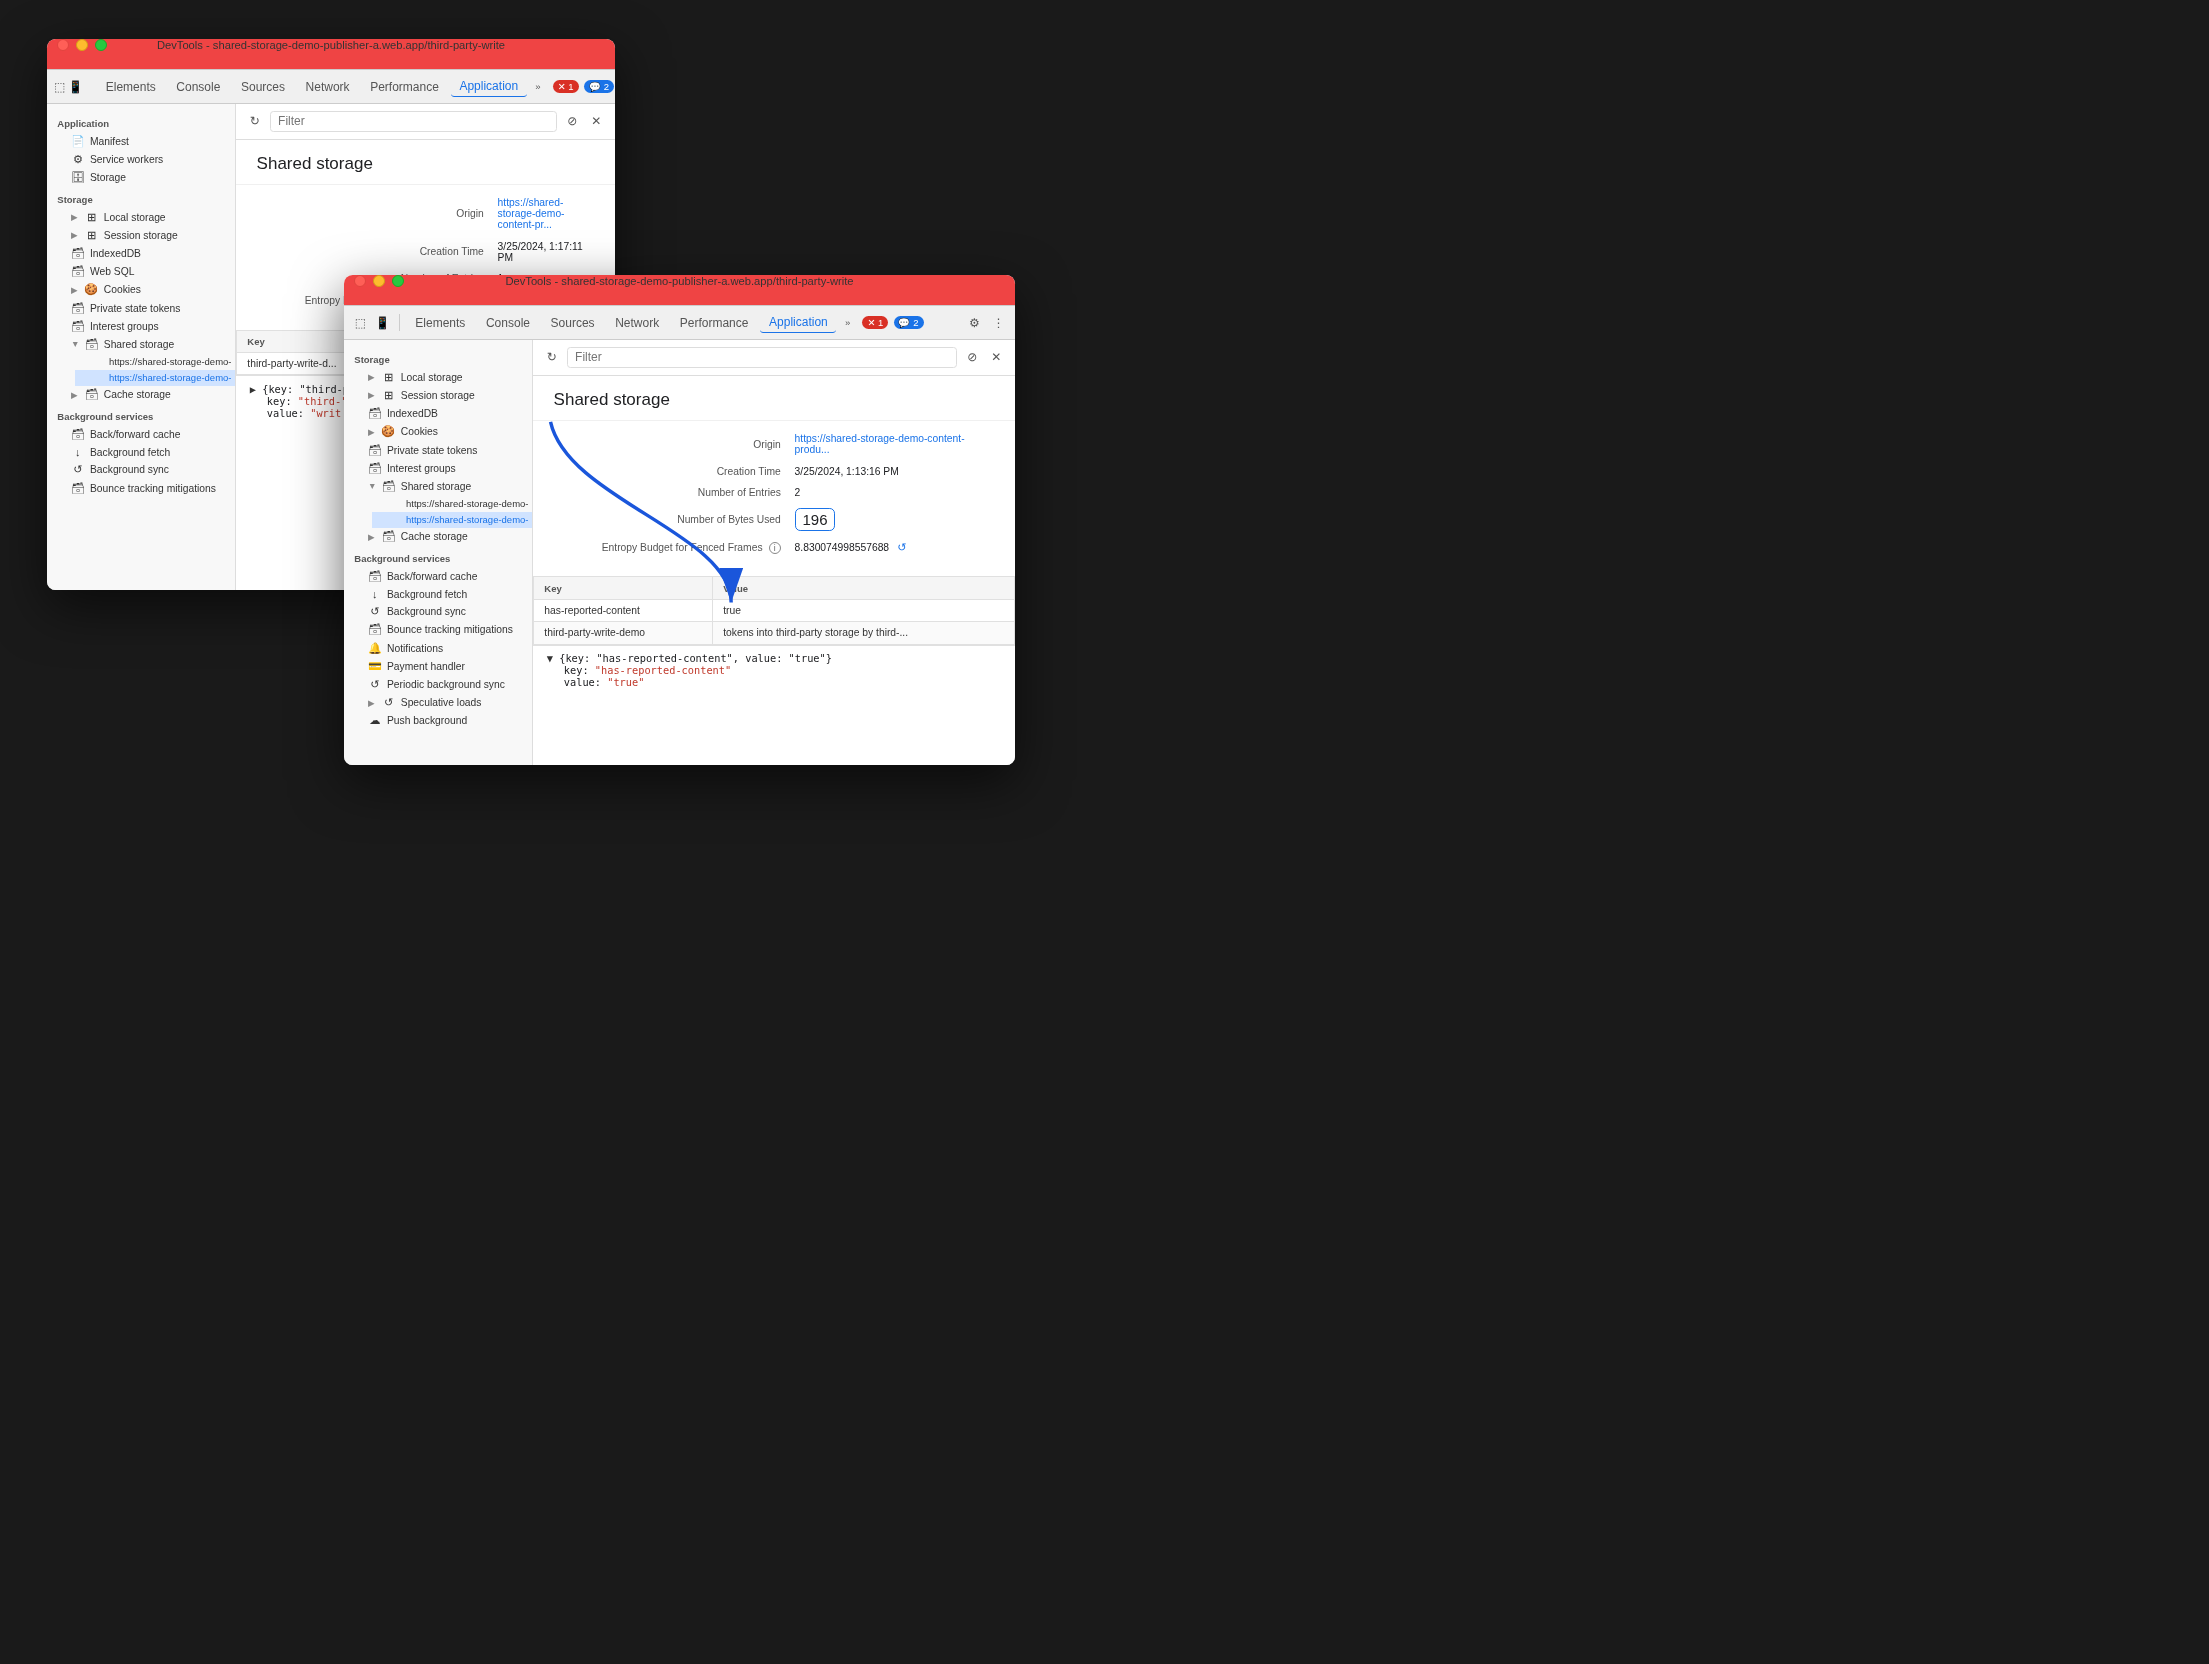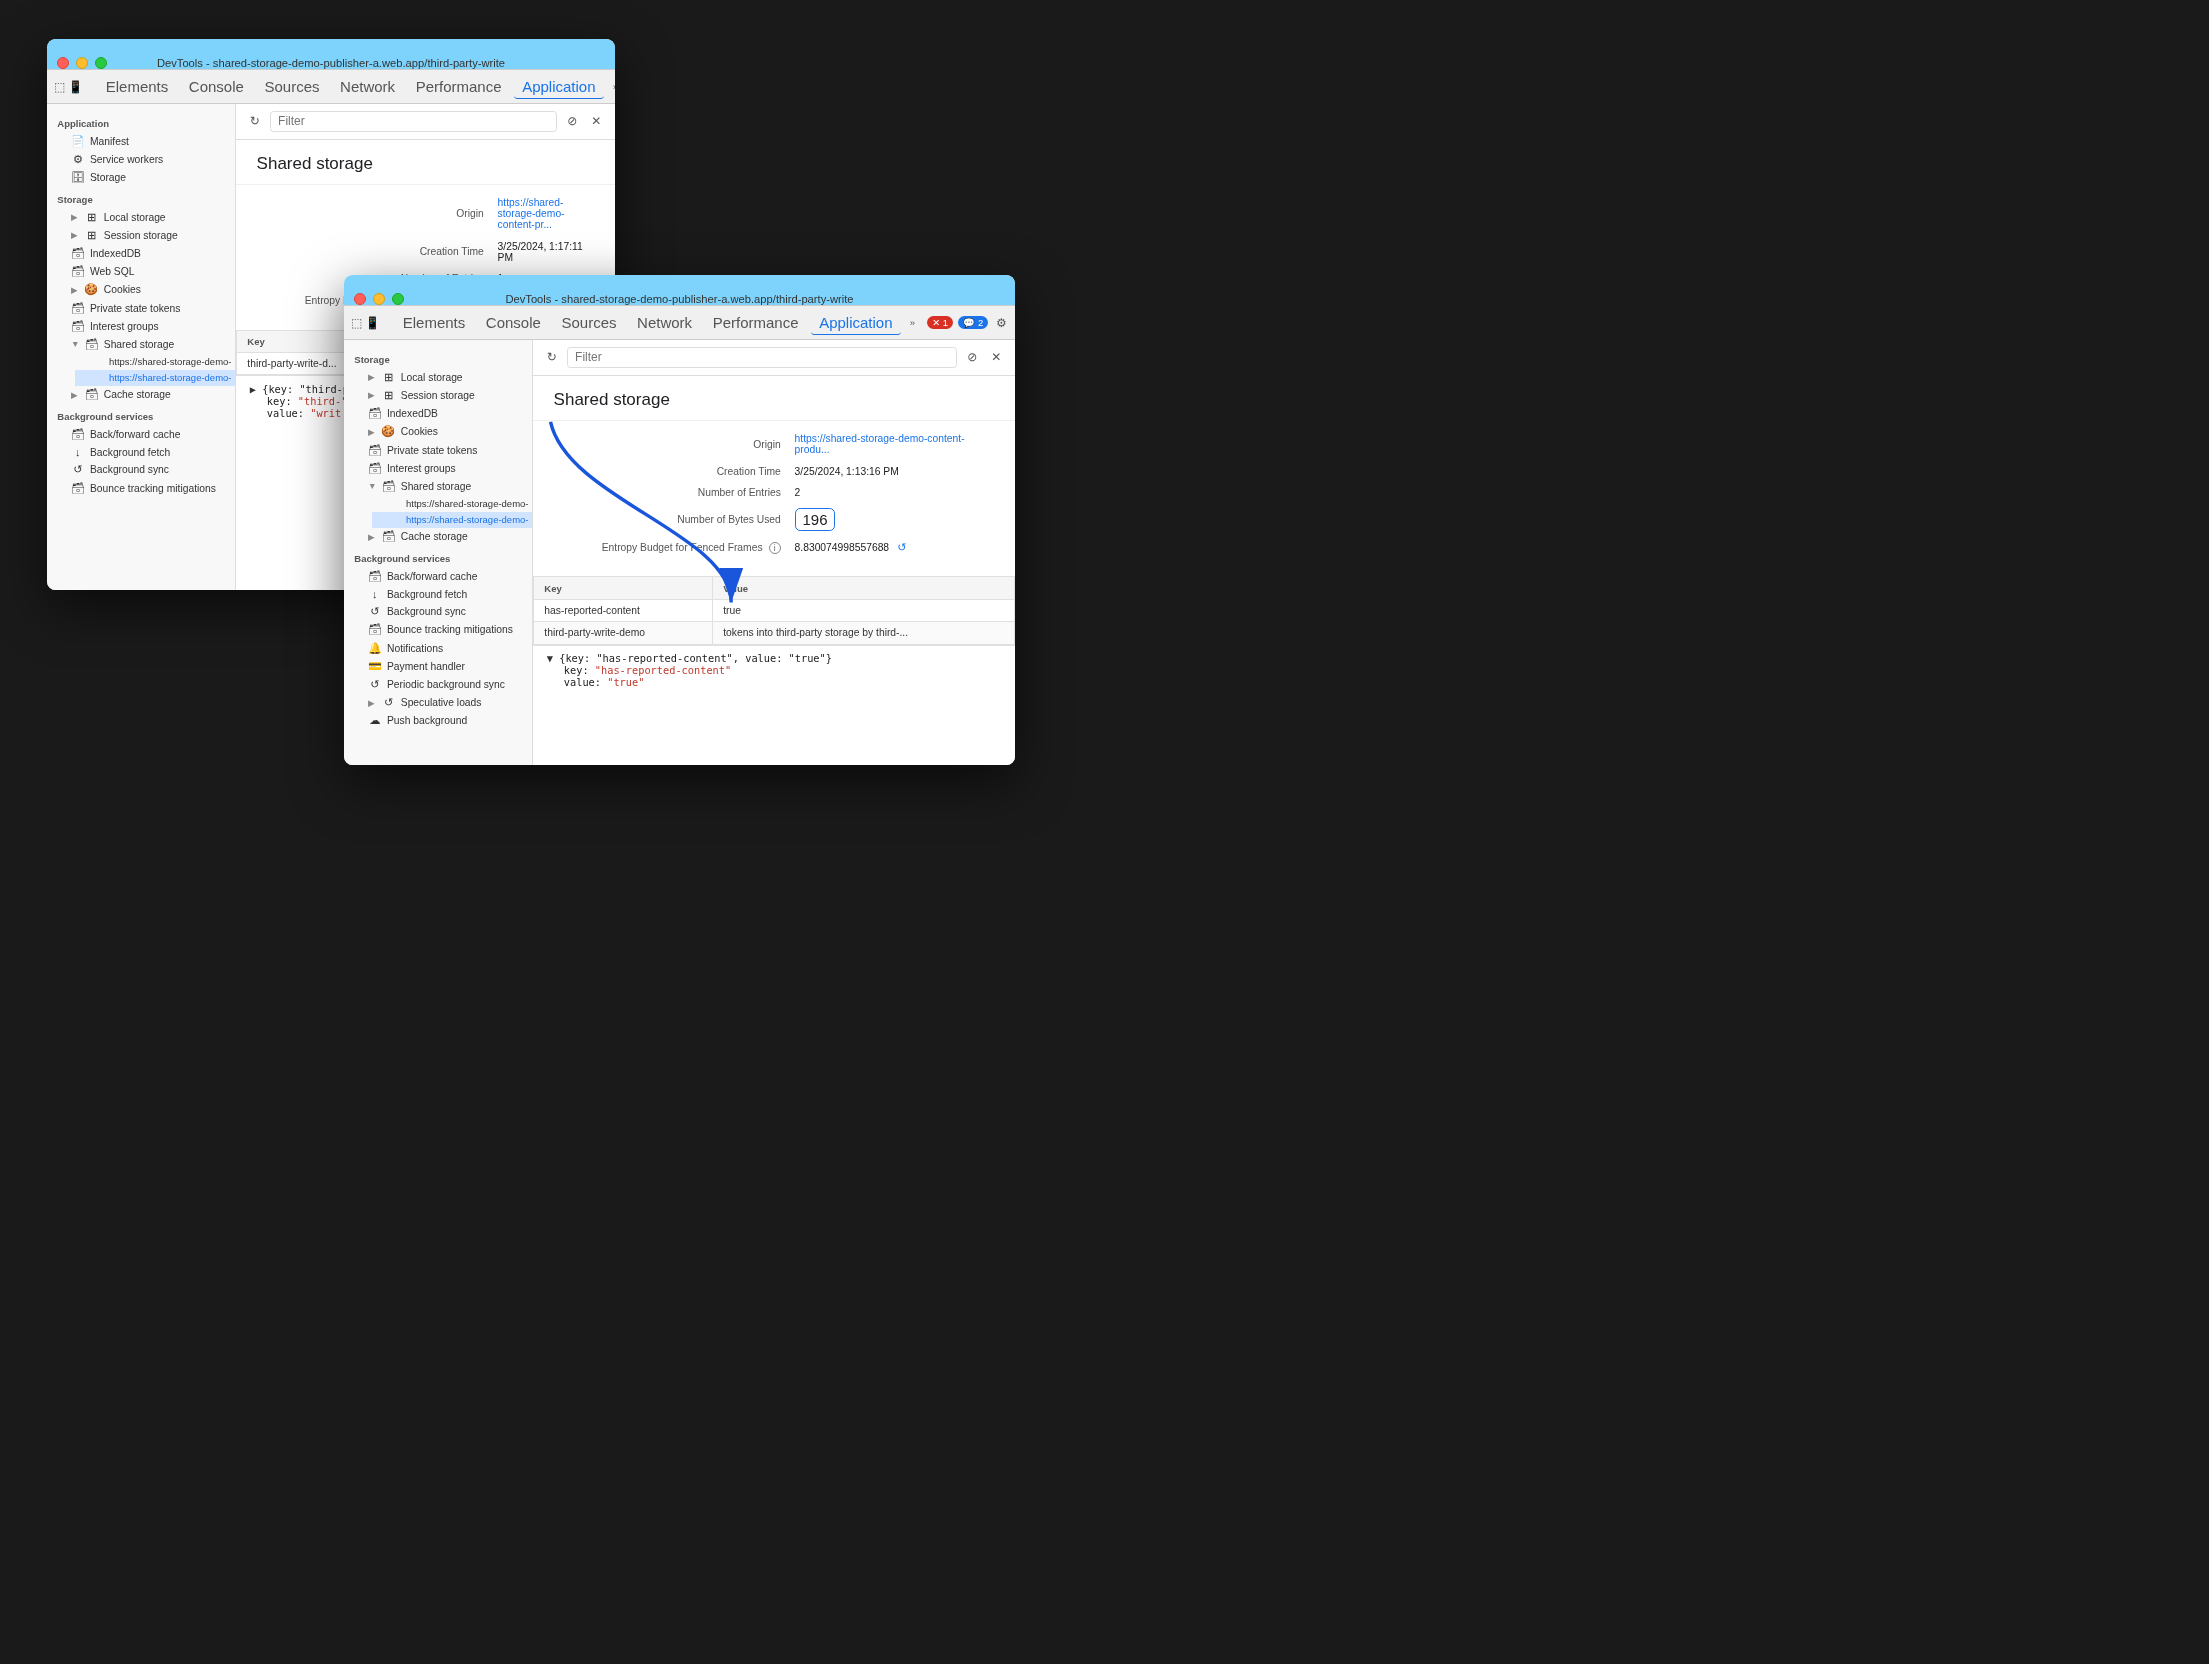--- a/index.html
+++ b/index.html
@@ -16,24 +16,24 @@
     
     .devtools-window {
       position: absolute;
       border-radius: 8.6px;
       box-shadow: 0 17px 52px rgba(0,0,0,0.6);
       overflow: hidden;
       background: #f5f5f5;
     }
 
     .window-titlebar {
-      background: #7dd3fc;
+      background: #ef4444;
       height: 31px;
       display: flex;
-      align-items: flex-end;
+      align-items: flex-start;
       padding: 0 10.3px;
       border-bottom: 0.9px solid #ccc;
       position: relative;
     }
 
     .window-controls {
       display: flex;
       gap: 6.9px;
       align-items: center;
     }
@@ -83,21 +83,21 @@
 
     .toolbar-separator {
       width: 0.9px;
       height: 17px;
       background: #ccc;
       margin: 0 3.4px;
     }
 
     .toolbar-tab {
       padding: 3.4px 8.6px;
-      font-size: 15px;
+      font-size: 12px;
       color: #555;
       cursor: pointer;
       border-radius: 3.4px;
       white-space: nowrap;
     }
     .toolbar-tab.active {
       color: #1a73e8;
       border-bottom: 1.7px solid #1a73e8;
       font-weight: 500;
     }

